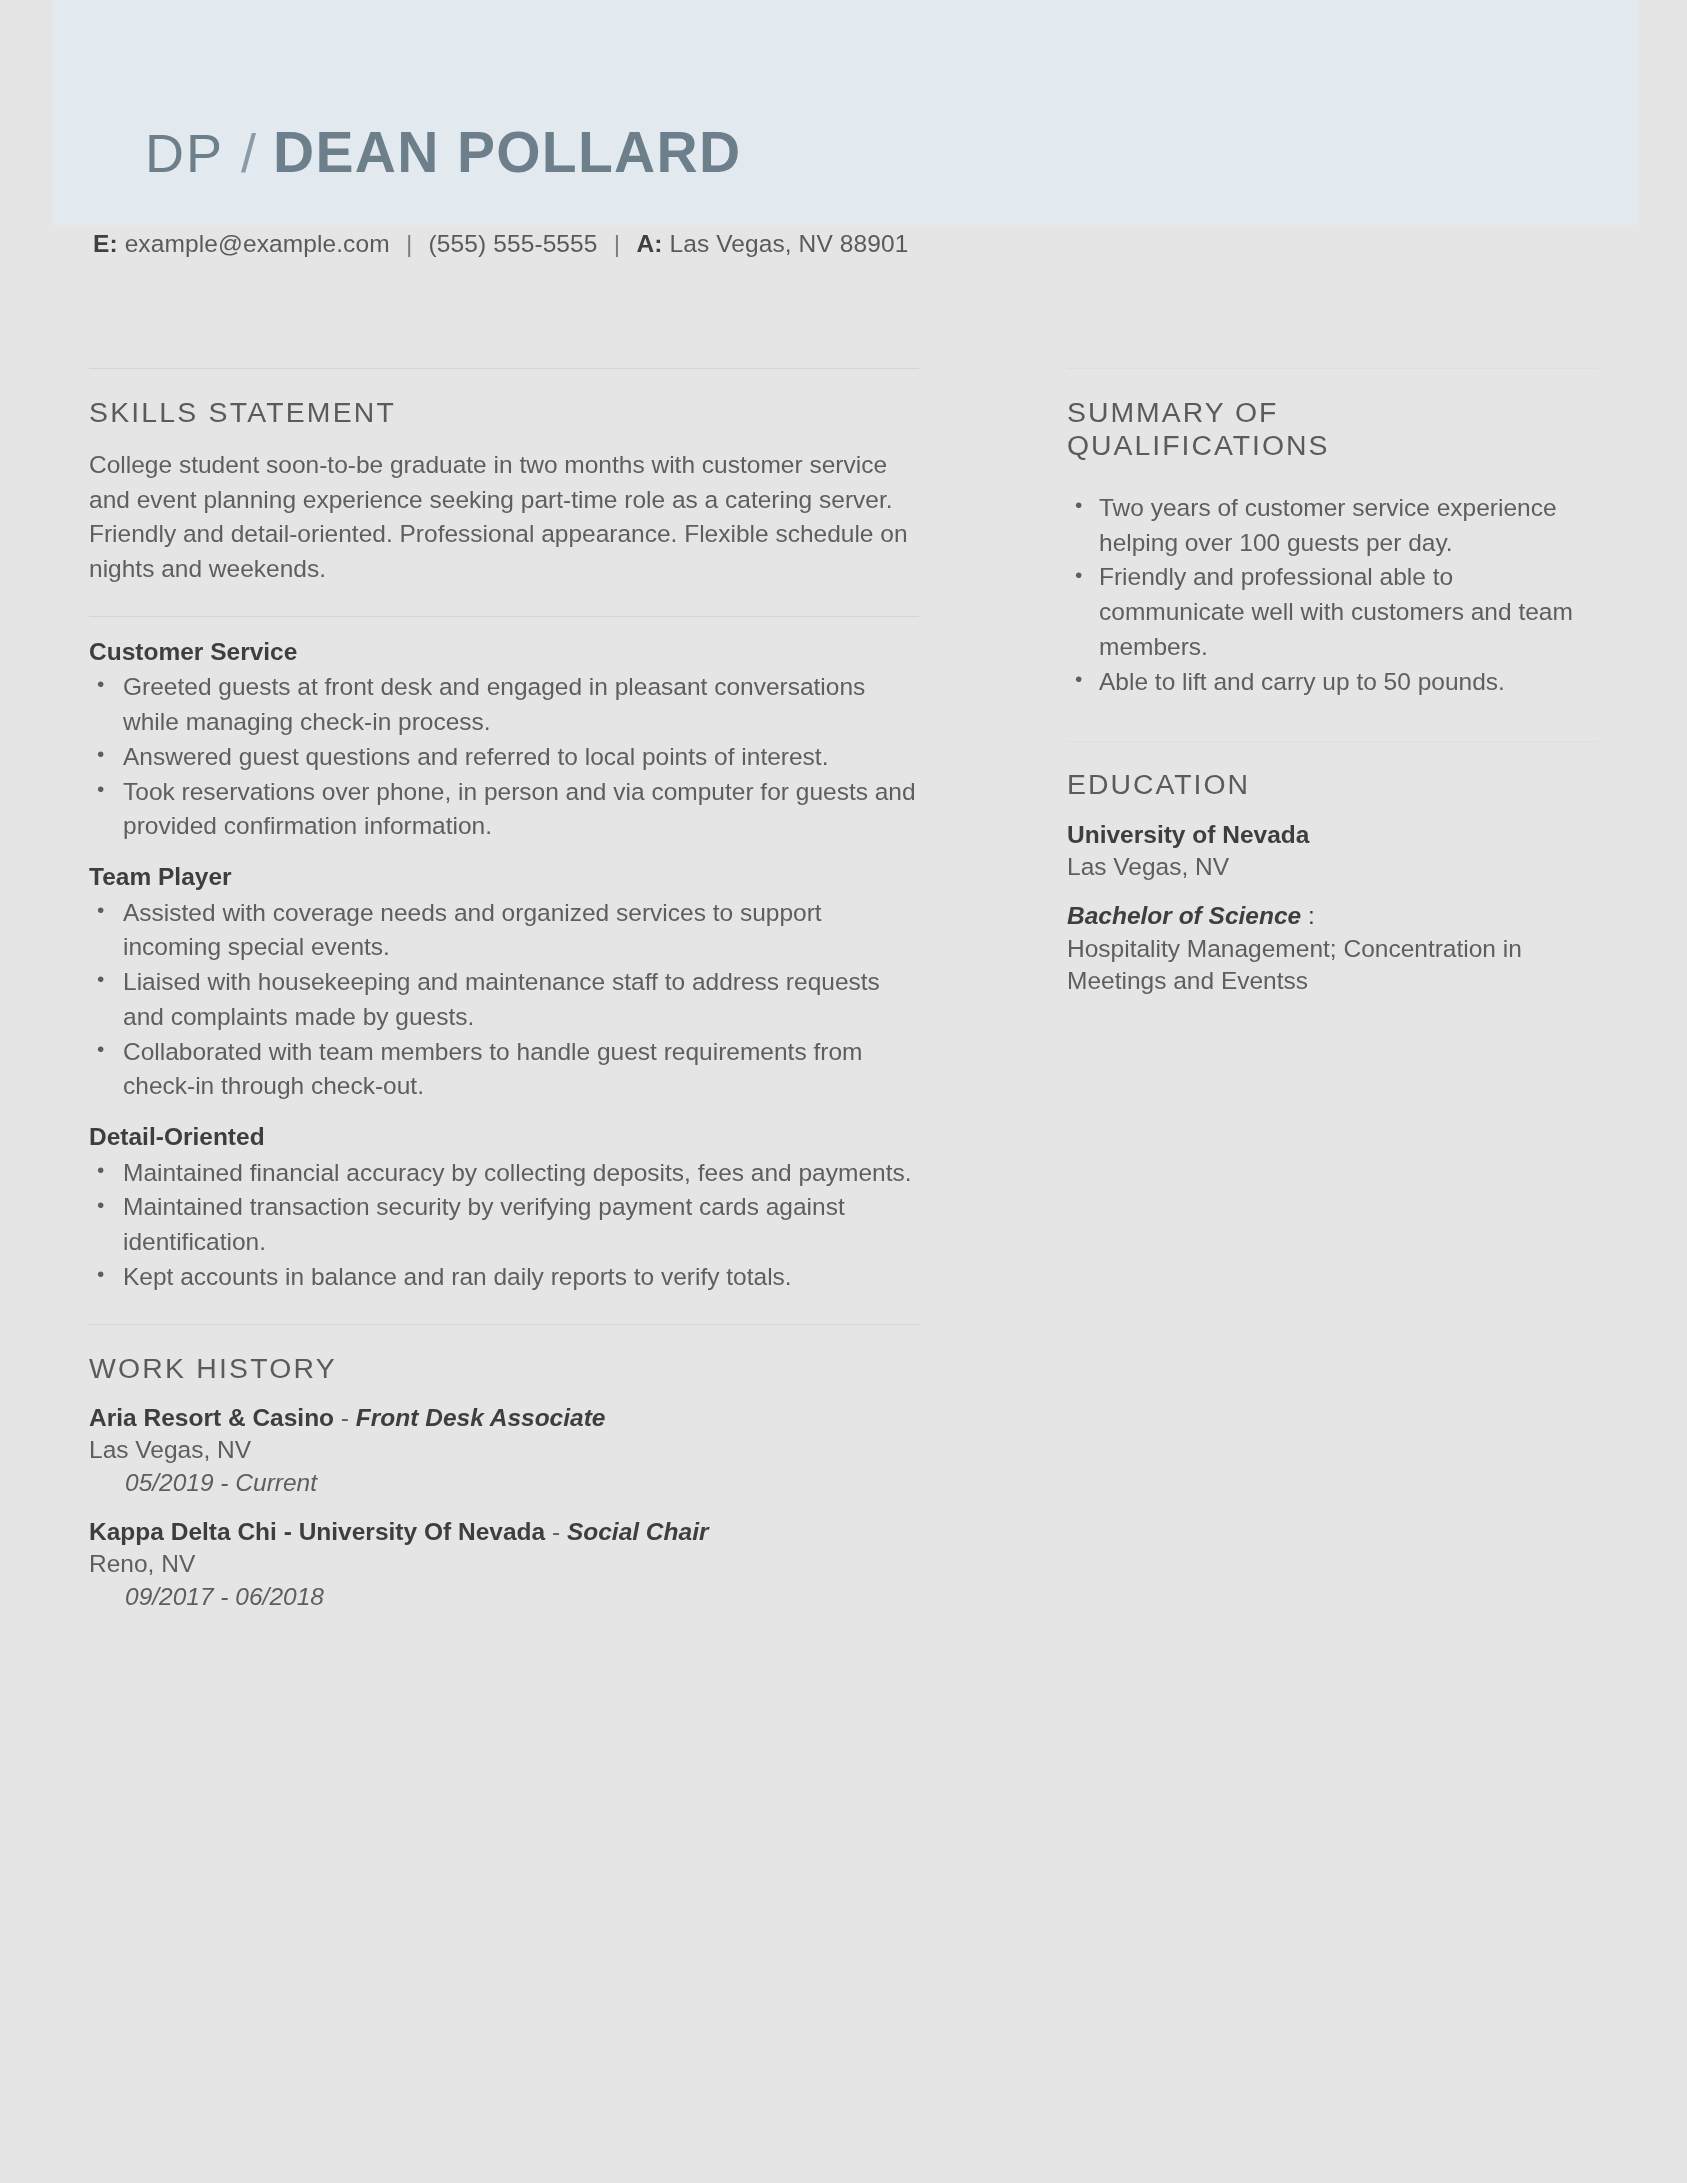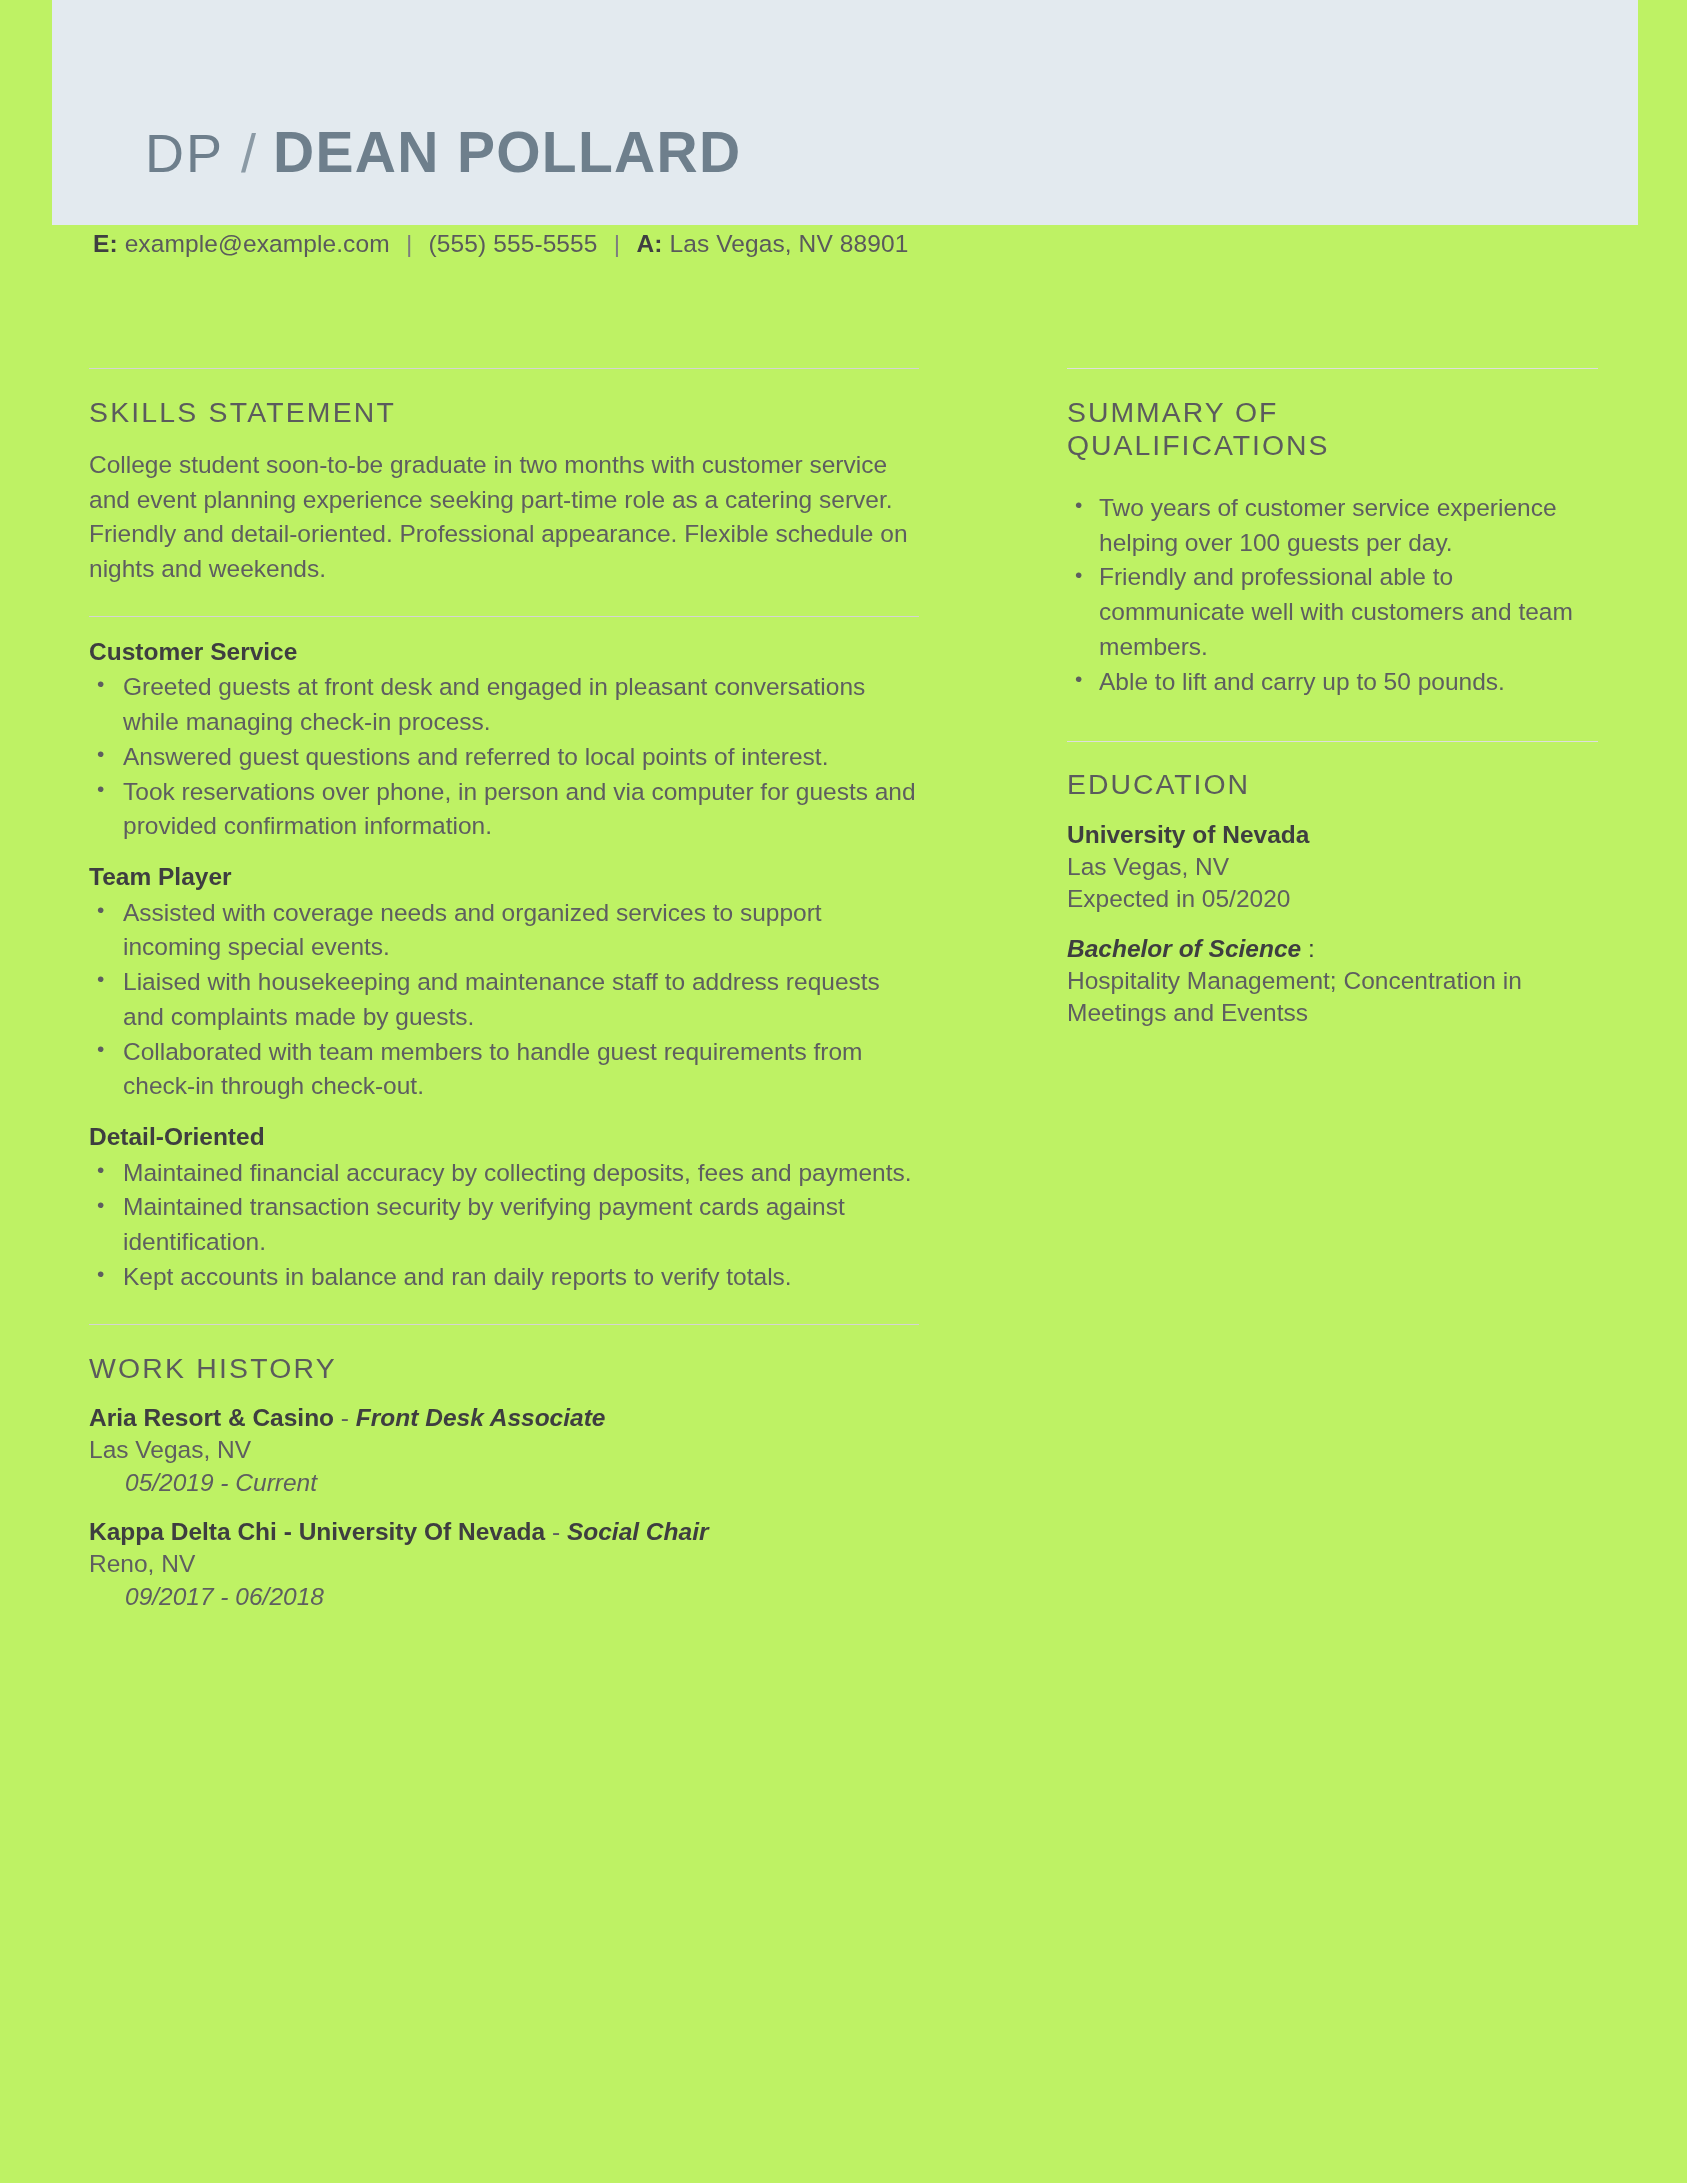--- a/index.html
+++ b/index.html
@@ -12,21 +12,21 @@
     height: 2183px;
     font-family: "Liberation Sans", sans-serif;
     color: #58585a;
     -webkit-font-smoothing: antialiased;
   }
 
   .page {
     position: relative;
     width: 1687px;
     height: 2183px;
-    background: #bef264;
+    background: #e5e5e5;
     overflow: hidden;
   }
 
   
   .header-banner {
     position: absolute;
     left: 52px;
     top: 0;
     width: 1586px;
     height: 225px;
@@ -277,21 +277,20 @@
 
     <div class="spacer-lg"></div>
 
     <div>
       <div class="rule thin"></div>
       <div class="sec-title">EDUCATION</div>
 
       <div class="entry">
         <div class="entry-org">University of Nevada</div>
         <div class="entry-line">Las Vegas, NV</div>
-        <div class="entry-line">Expected in 05/2020</div>
         <div class="degree">
           <span>Bachelor of Science</span><span class="colon"> :</span>
         </div>
         <div class="entry-line">Hospitality Management; Concentration in Meetings and Eventss</div>
       </div>
     </div>
   </div>
 
 </div>
 

